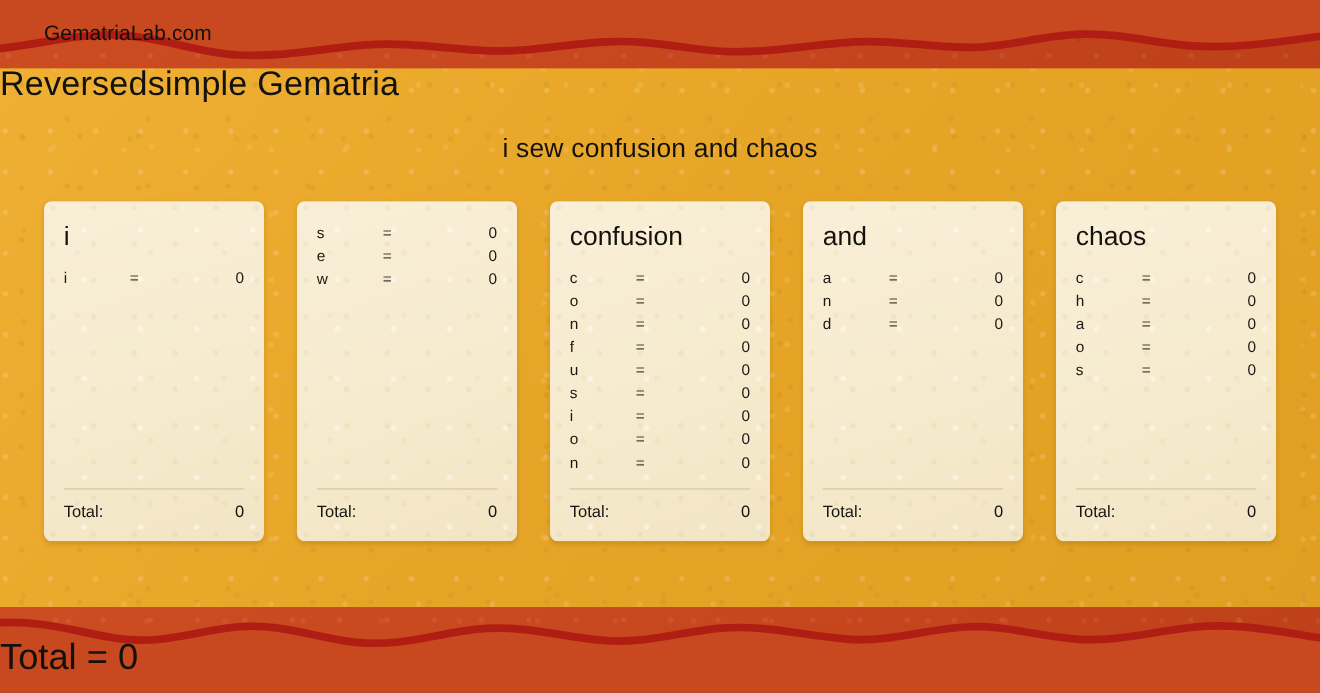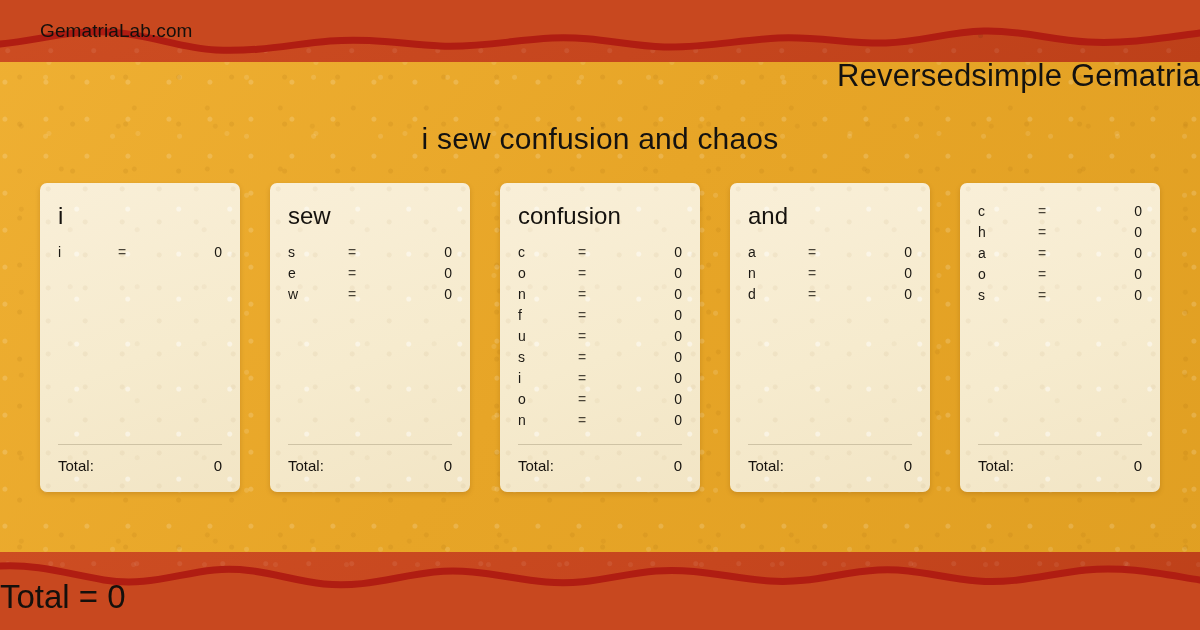--- a/index.html
+++ b/index.html
@@ -49,26 +49,26 @@
   
   #brand {
     position:absolute; left:40px; top:20px;
     font-size:19px; color:#14100c; letter-spacing:.1px;
     white-space:nowrap;
   }
 
   
   #title {
     position:absolute; left:0; top:58px; width:1200px;
-    text-align:right; font-size:31px; color:#141210;
+    text-align:left; font-size:31px; color:#141210;
     font-weight:400; letter-spacing:.2px;
   }
   #phrase {
     position:absolute; left:0; top:122px; width:1200px;
-    text-align:center; font-size:30px; color:#141210;
+    text-align:center; font-size:24px; color:#141210;
     font-weight:400; letter-spacing:.2px;
   }
 
   
   #cards {
     position:absolute; left:40px; top:183px;
     width:1120px; height:309px;
     display:flex; justify-content:space-between;
   }
   .card {
@@ -153,21 +153,20 @@
             <span class="val">0</span>
           </div>
         </div>
         <div class="divider"></div>
         <div class="total-row">
           <span class="tlabel">Total:</span>
           <span class="tval">0</span>
         </div>
       </div>
       <div class="card">
-        <div class="card-word">sew</div>
         <div class="rows">
           <div class="row">
             <span class="ltr">s</span>
             <span class="eq">=</span>
             <span class="val">0</span>
           </div>
           <div class="row">
             <span class="ltr">e</span>
             <span class="eq">=</span>
             <span class="val">0</span>
@@ -258,20 +257,21 @@
             <span class="val">0</span>
           </div>
         </div>
         <div class="divider"></div>
         <div class="total-row">
           <span class="tlabel">Total:</span>
           <span class="tval">0</span>
         </div>
       </div>
       <div class="card">
+        <div class="card-word">chaos</div>
         <div class="rows">
           <div class="row">
             <span class="ltr">c</span>
             <span class="eq">=</span>
             <span class="val">0</span>
           </div>
           <div class="row">
             <span class="ltr">h</span>
             <span class="eq">=</span>
             <span class="val">0</span>

